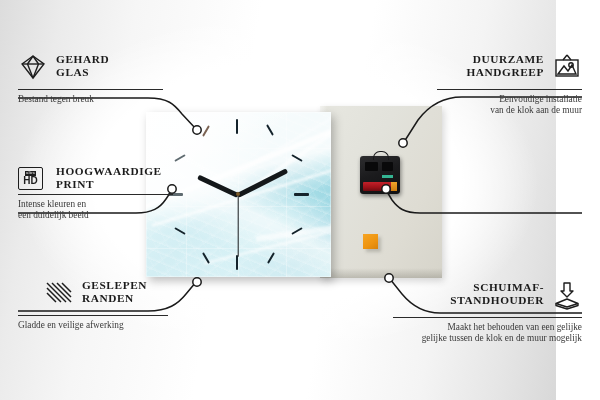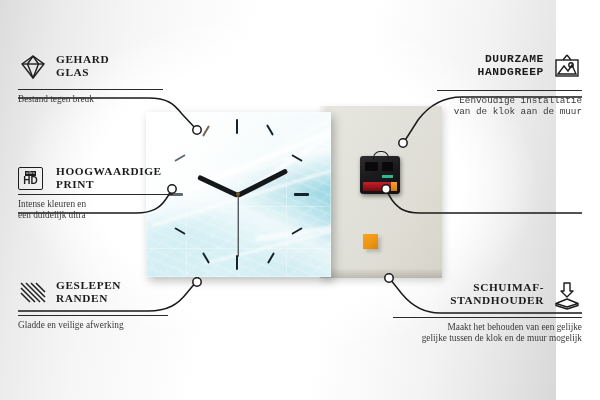--- a/index.html
+++ b/index.html
@@ -236,25 +236,25 @@
           <span class="h">HD</span>
         </span>
       </span>
       <span style="padding-top:1px;">
         <div class="ttl">HOOGWAARDIGE</div>
         <div class="ttl">PRINT</div>
       </span>
     </div>
     <div class="rule" style="width:155px;"></div>
     <div class="desc">Intense kleuren en</div>
-    <div class="desc">een duidelijk ultra</div>
+    <div class="desc">een duidelijk beeld</div>
   </div>
 
   <div class="callout left" style="left:18px;top:278px;width:155px;">
-    <div style="display:flex;align-items:flex-start;gap:8px;">
+    <div style="display:flex;align-items:flex-start;gap:8px;justify-content:center;">
       <span style="flex:0 0 30px;">
         <svg viewBox="0 0 30 30">
             <g stroke="#1d1d1d" stroke-width="1.5" fill="none">
           <path d="M3 5 L22 24"></path>
               <path d="M8 5 L27 24"></path>
               <path d="M13 5 L27 19"></path>
           <path d="M18 5 L27 14"></path>
               <path d="M3 10 L17 24"></path>
               <path d="M3 15 L12 24"></path>
         </g>
@@ -263,21 +263,21 @@
       <span style="padding-top:1px;">
         <div class="ttl">GESLEPEN</div>
         <div class="ttl">RANDEN</div>
       </span>
     </div>
     <div class="rule" style="width:150px;"></div>
     <div class="desc">Gladde en veilige afwerking</div>
     <div class="desc"></div>
   </div>
 
-  <div class="callout right" style="left:432px;top:52px;width:150px;font-family:Liberation Mono, monospace;">
+  <div class="callout right" style="left:432px;top:52px;width:150px;">
     <div style="display:flex;align-items:flex-start;gap:8px;justify-content:flex-end;">
       <span style="padding-top:1px;">
         <div class="ttl">DUURZAME</div>
         <div class="ttl">HANDGREEP</div>
       </span>
       <span style="flex:0 0 30px;">
         <svg viewBox="0 0 30 30">
             <g stroke="#1d1d1d" stroke-width="1.4" fill="none">
           <path d="M15 3 L11 8 M15 3 L19 8"></path>
           <rect x="4" y="8" width="22" height="16"></rect>

